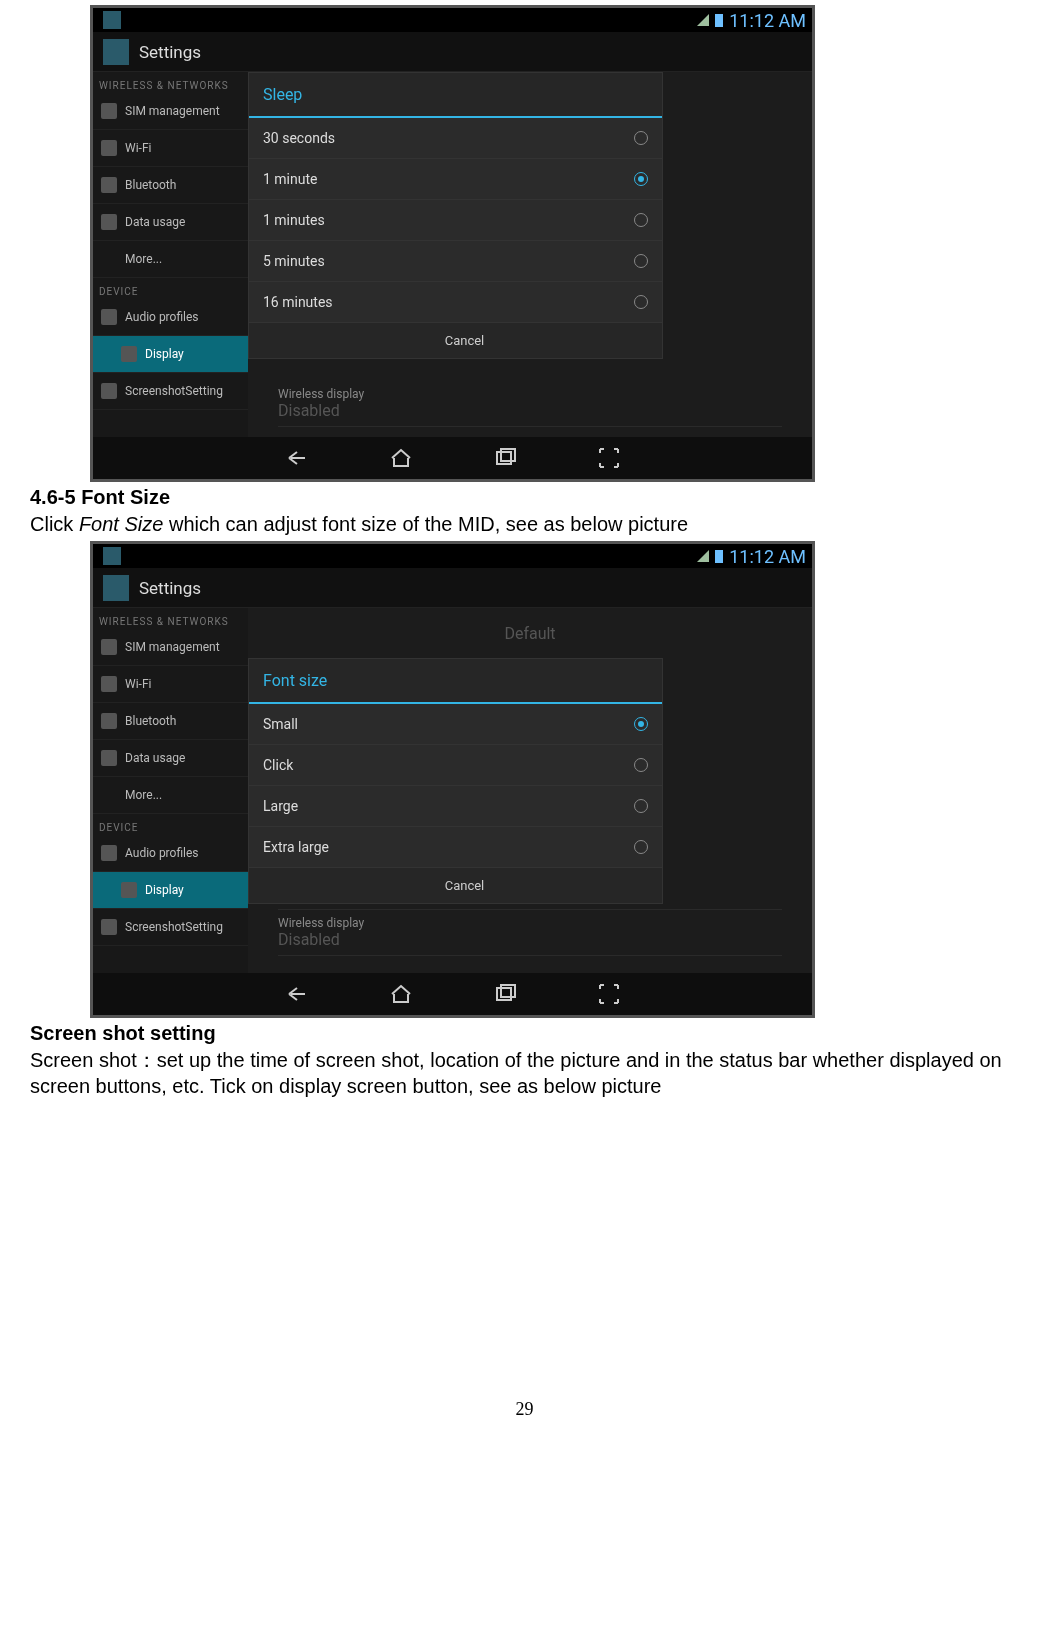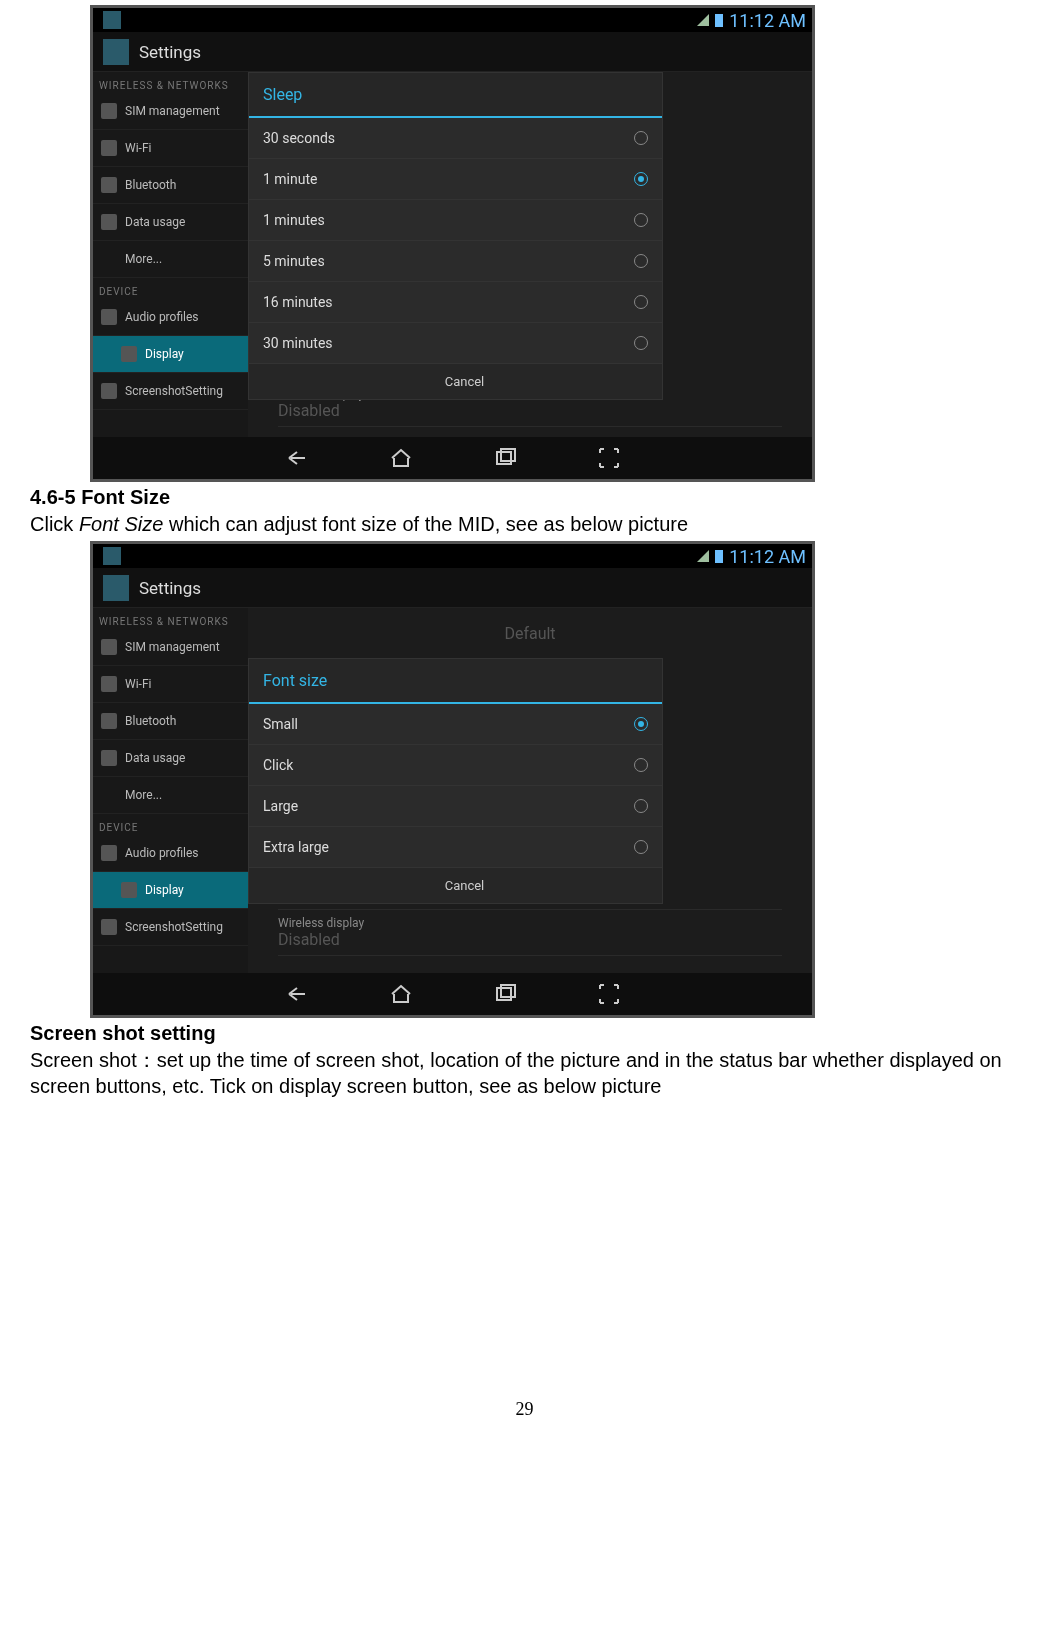--- a/index.html
+++ b/index.html
@@ -285,24 +285,20 @@
               <div class="dopt">
                 <span>1 minutes</span>
                 <span class="radio"></span>
               </div>
               <div class="dopt">
                 <span>5 minutes</span>
                 <span class="radio"></span>
               </div>
               <div class="dopt">
                 <span>16 minutes</span>
-                <span class="radio"></span>
-              </div>
-              <div class="dopt">
-                <span>30 minutes</span>
                 <span class="radio"></span>
               </div>
             </div>
         <div class="dcancel">Cancel</div>
       </div>
     </div>
   </div>
   <div class="navbar">
     <div class="navbtn">
       <svg width="24" height="24" viewBox="0 0 24 24">

